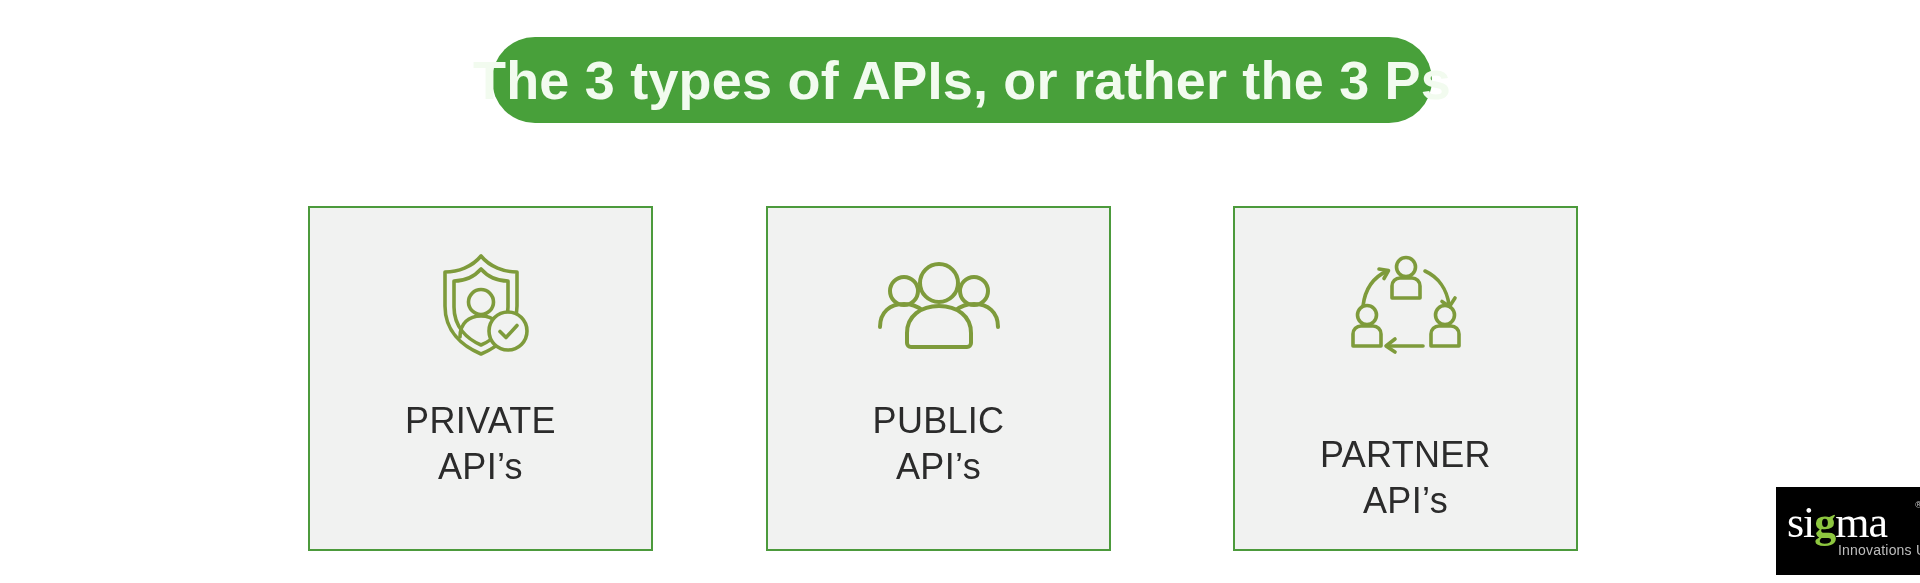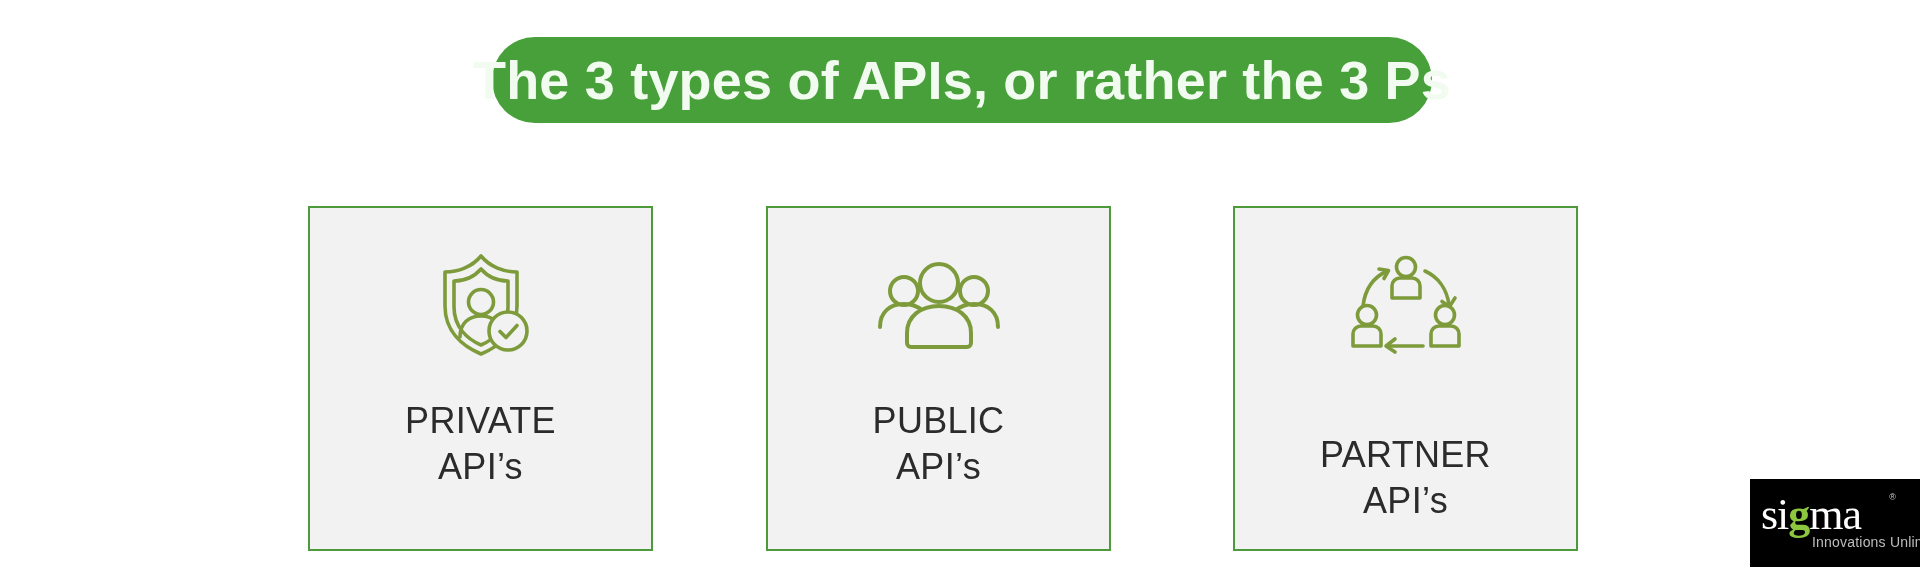--- a/index.html
+++ b/index.html
@@ -84,22 +84,22 @@
     letter-spacing: 0.3px;
   }
   .card-label .line2 {
     display: block;
   }
 
   
   .logo-box {
     position: absolute;
     right: 0;
-    bottom: 16px;
-    width: 170px;
+    bottom: 8px;
+    width: 144px;
     height: 88px;
     background: #000000;
     overflow: hidden;
   }
   .logo-inner {
     position: relative;
     width: 155px;
     height: 88px;
   }
   .logo-word {

